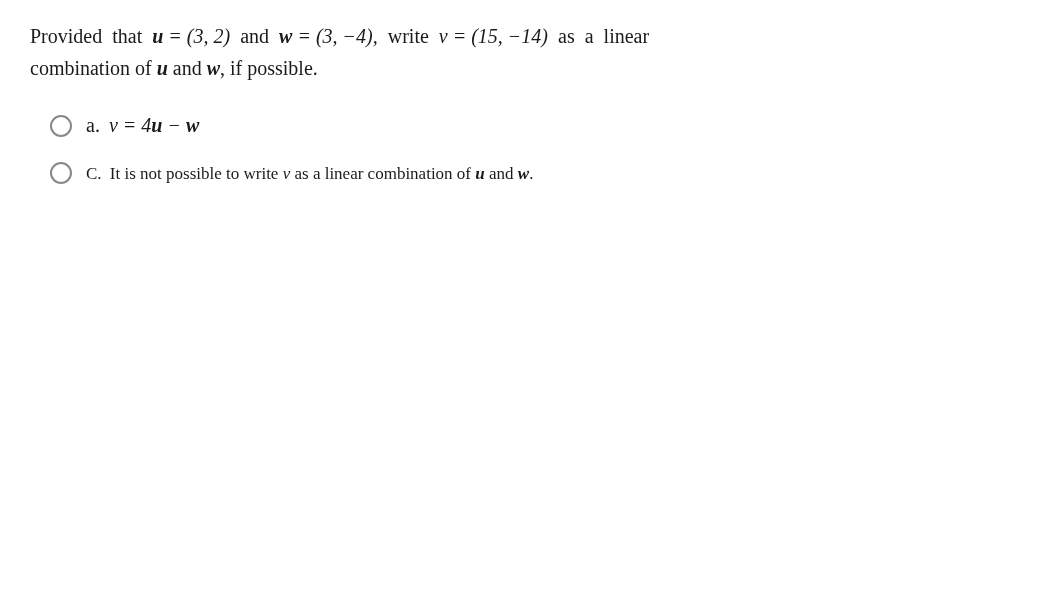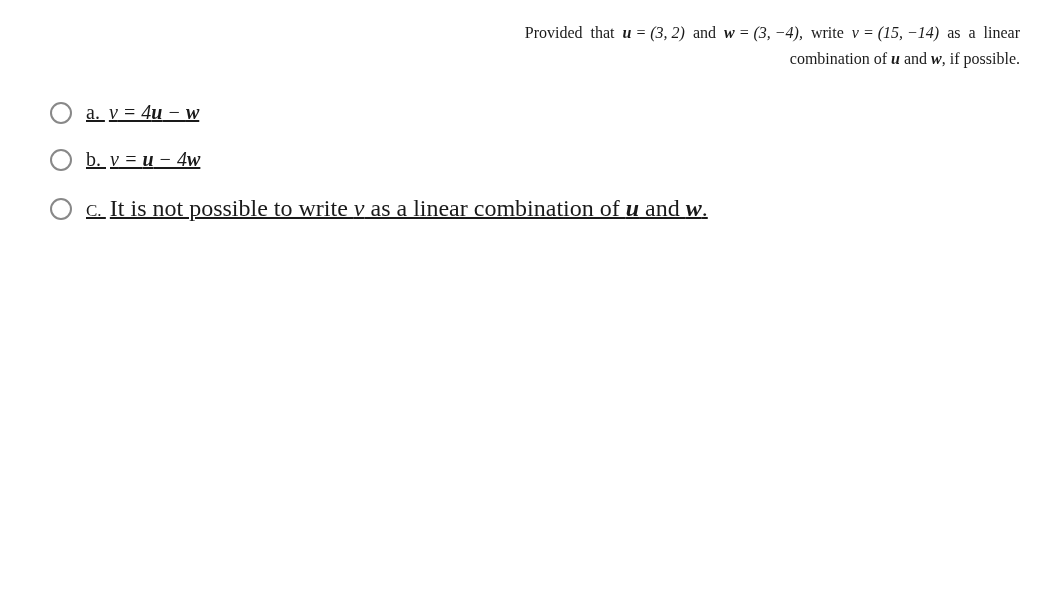--- a/index.html
+++ b/index.html
@@ -15,22 +15,21 @@
       color: #1a1a1a;
       width: 1050px;
       height: 594px;
       overflow: hidden;
       padding: 20px 30px;
     }
 
     .question-text {
       line-height: 1.6;
       margin-bottom: 4px;
-      font-size: 16px;
-      text-align: right;
+      font-size: 20px;
     }
 
     .question-text .math {
       font-style: italic;
     }
 
     .question-text .bold-math {
       font-weight: bold;
       font-style: italic;
     }
@@ -56,21 +55,20 @@
       border-radius: 50%;
       border: 2px solid #888;
       flex-shrink: 0;
       background: white;
       cursor: pointer;
     }
 
     .option-label {
       font-size: 20px;
       font-style: italic;
-      text-decoration: underline;
     }
 
     .option-label .label-letter {
       font-style: normal;
       margin-right: 4px;
     }
 
     .option-label .normal-text {
       font-style: normal;
     }
@@ -87,29 +85,23 @@
 
   <div class="options-container">
 
     <div class="option-row">
       <div class="radio-circle"></div>
       <span class="option-label">
         <span class="label-letter normal-text">a.&nbsp;</span><i><i>v</i> = 4<b><i>u</i></b> − <b><i>w</i></b></i>
       </span>
     </div>
 
-    <div class="option-row">
-      <div class="radio-circle"></div>
-      <span class="option-label">
-        <span class="label-letter normal-text">b.&nbsp;</span><i><i>v</i> = <b><i>u</i></b> − 4<b><i>w</i></b></i>
-      </span>
-    </div>
 
     <div class="option-row">
       <div class="radio-circle"></div>
       <span class="option-label">
-        <span class="label-letter normal-text" style="font-size:17px; font-style:normal;">C.&nbsp;</span><span class="normal-text" style="font-style:normal; font-size:24px;">It is not possible to write <i>v</i> as a linear combination of <b><i>u</i></b> and <b><i>w</i></b>.</span>
+        <span class="label-letter normal-text" style="font-size:17px; font-style:normal;">C.&nbsp;</span><span class="normal-text" style="font-style:normal; font-size:17px;">It is not possible to write <i>v</i> as a linear combination of <b><i>u</i></b> and <b><i>w</i></b>.</span>
       </span>
     </div>
 
 
   </div>
 </div>
 
 </body></html>

